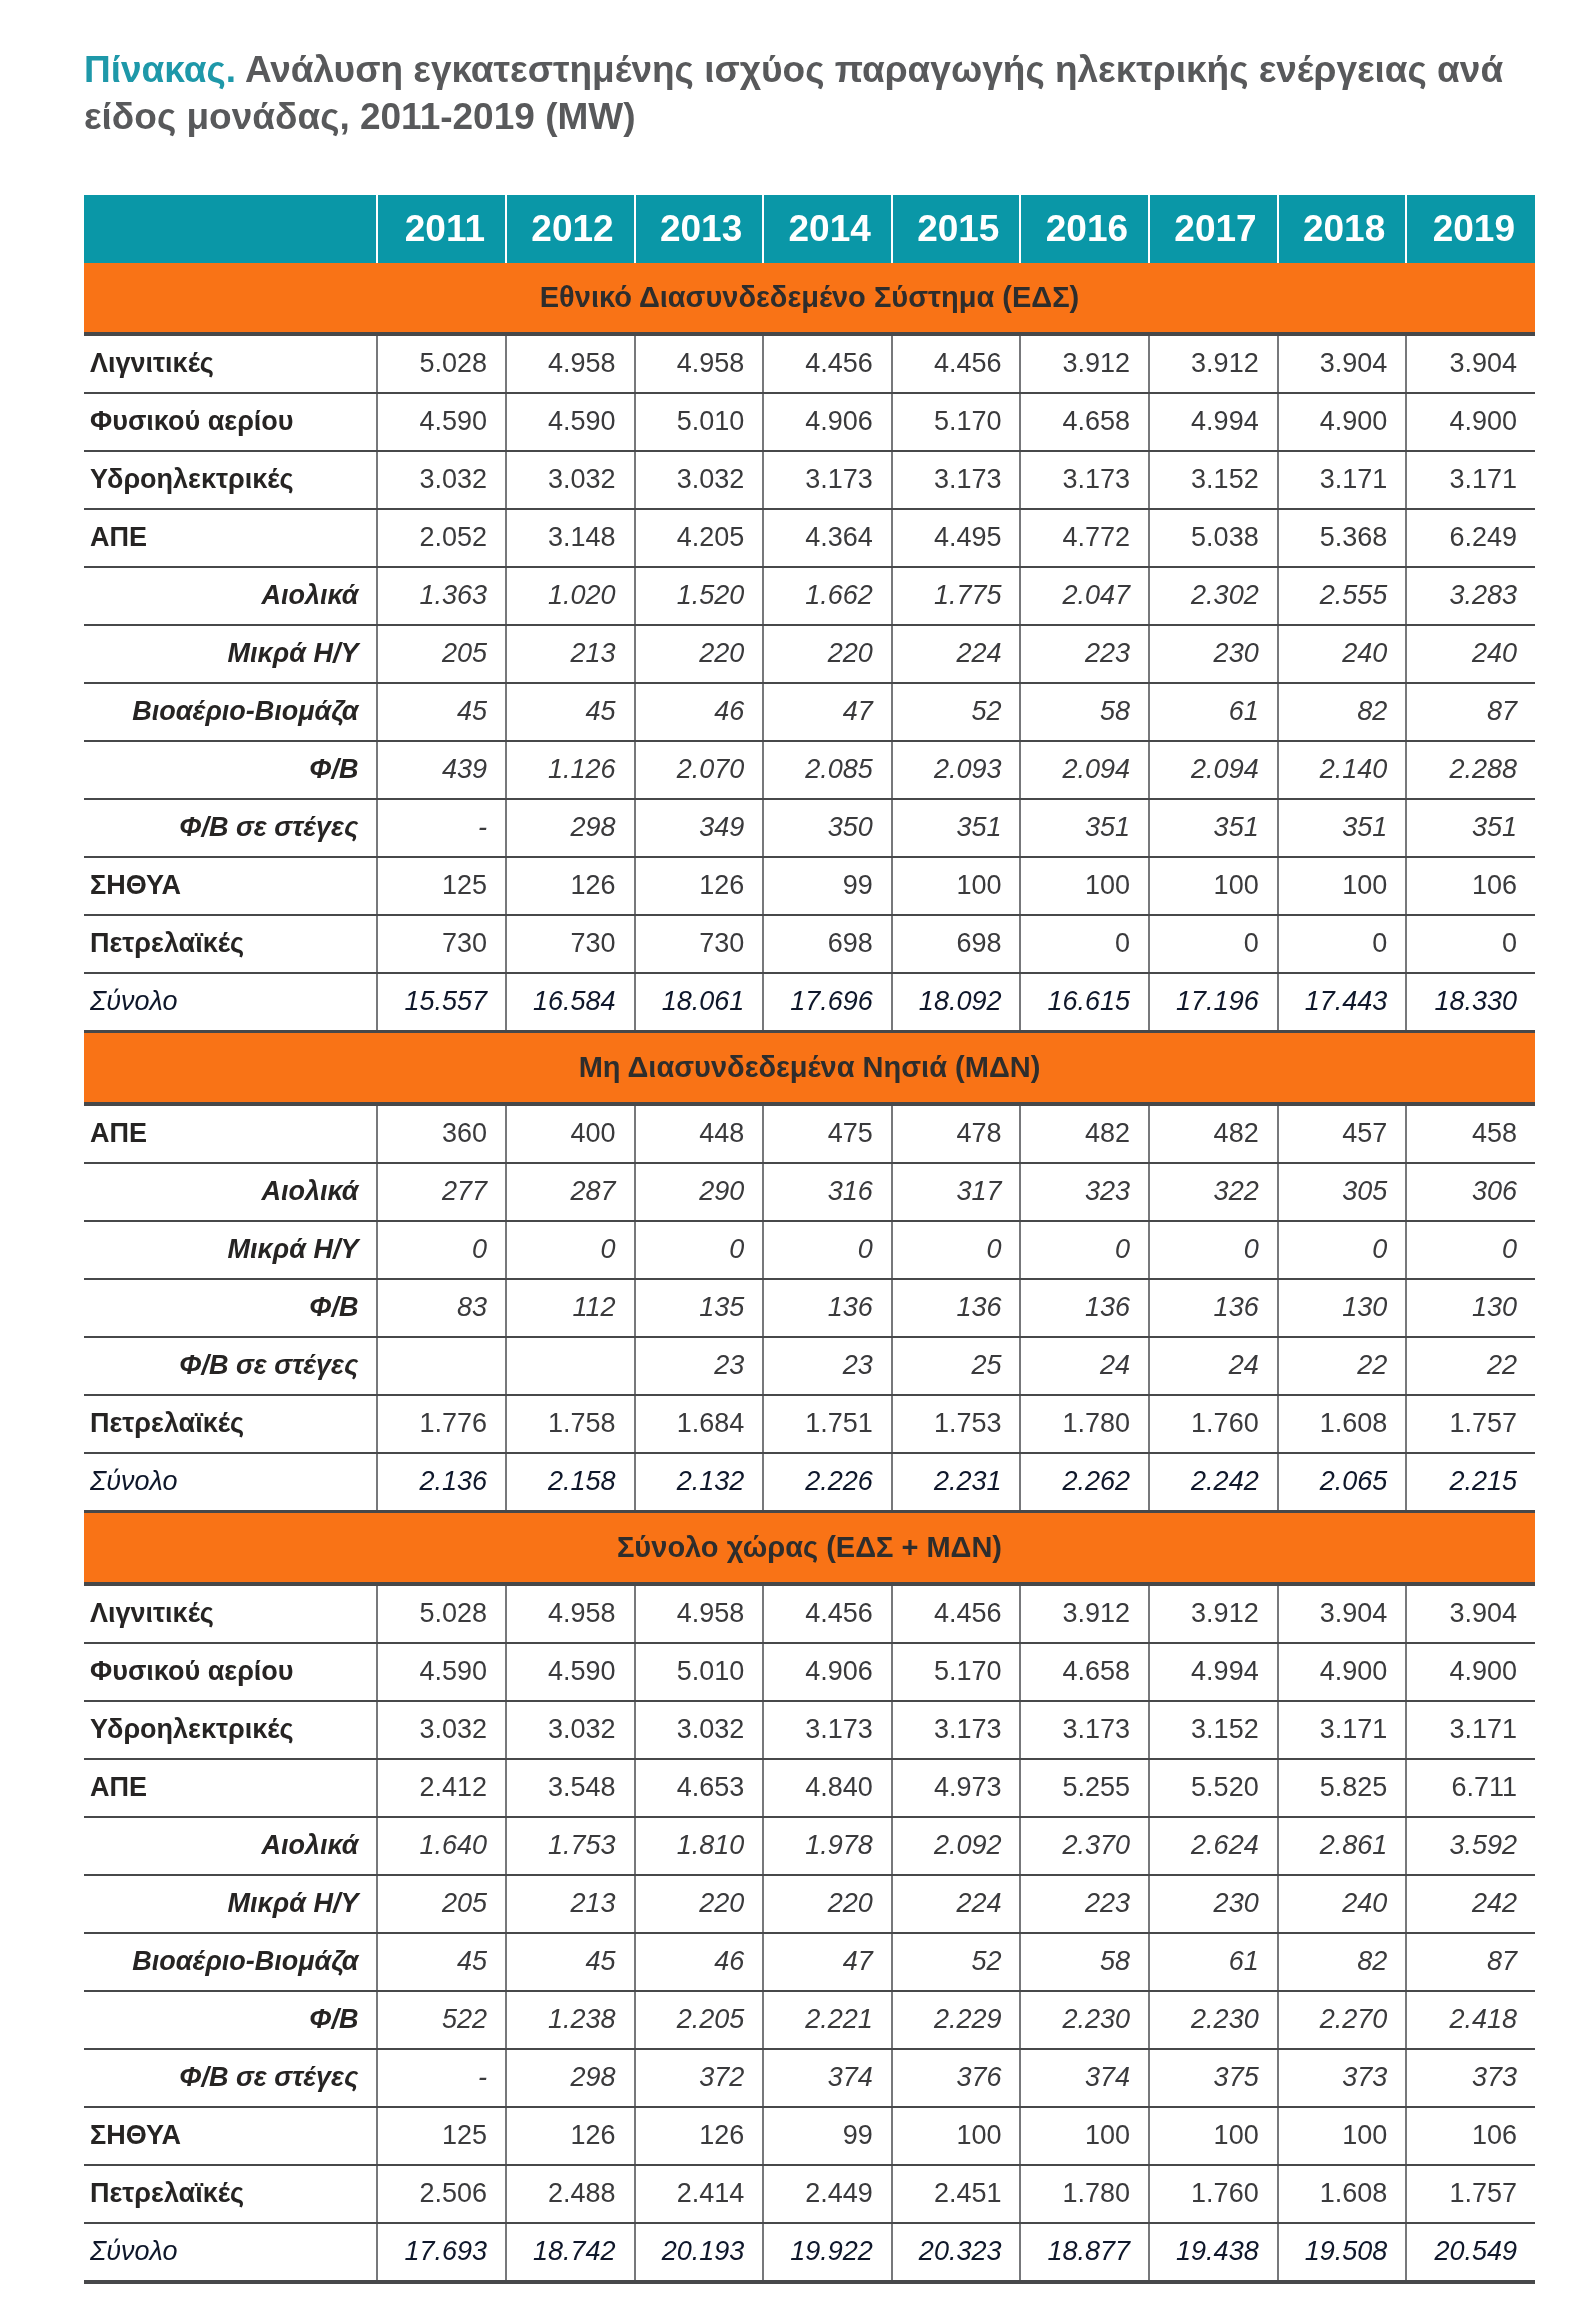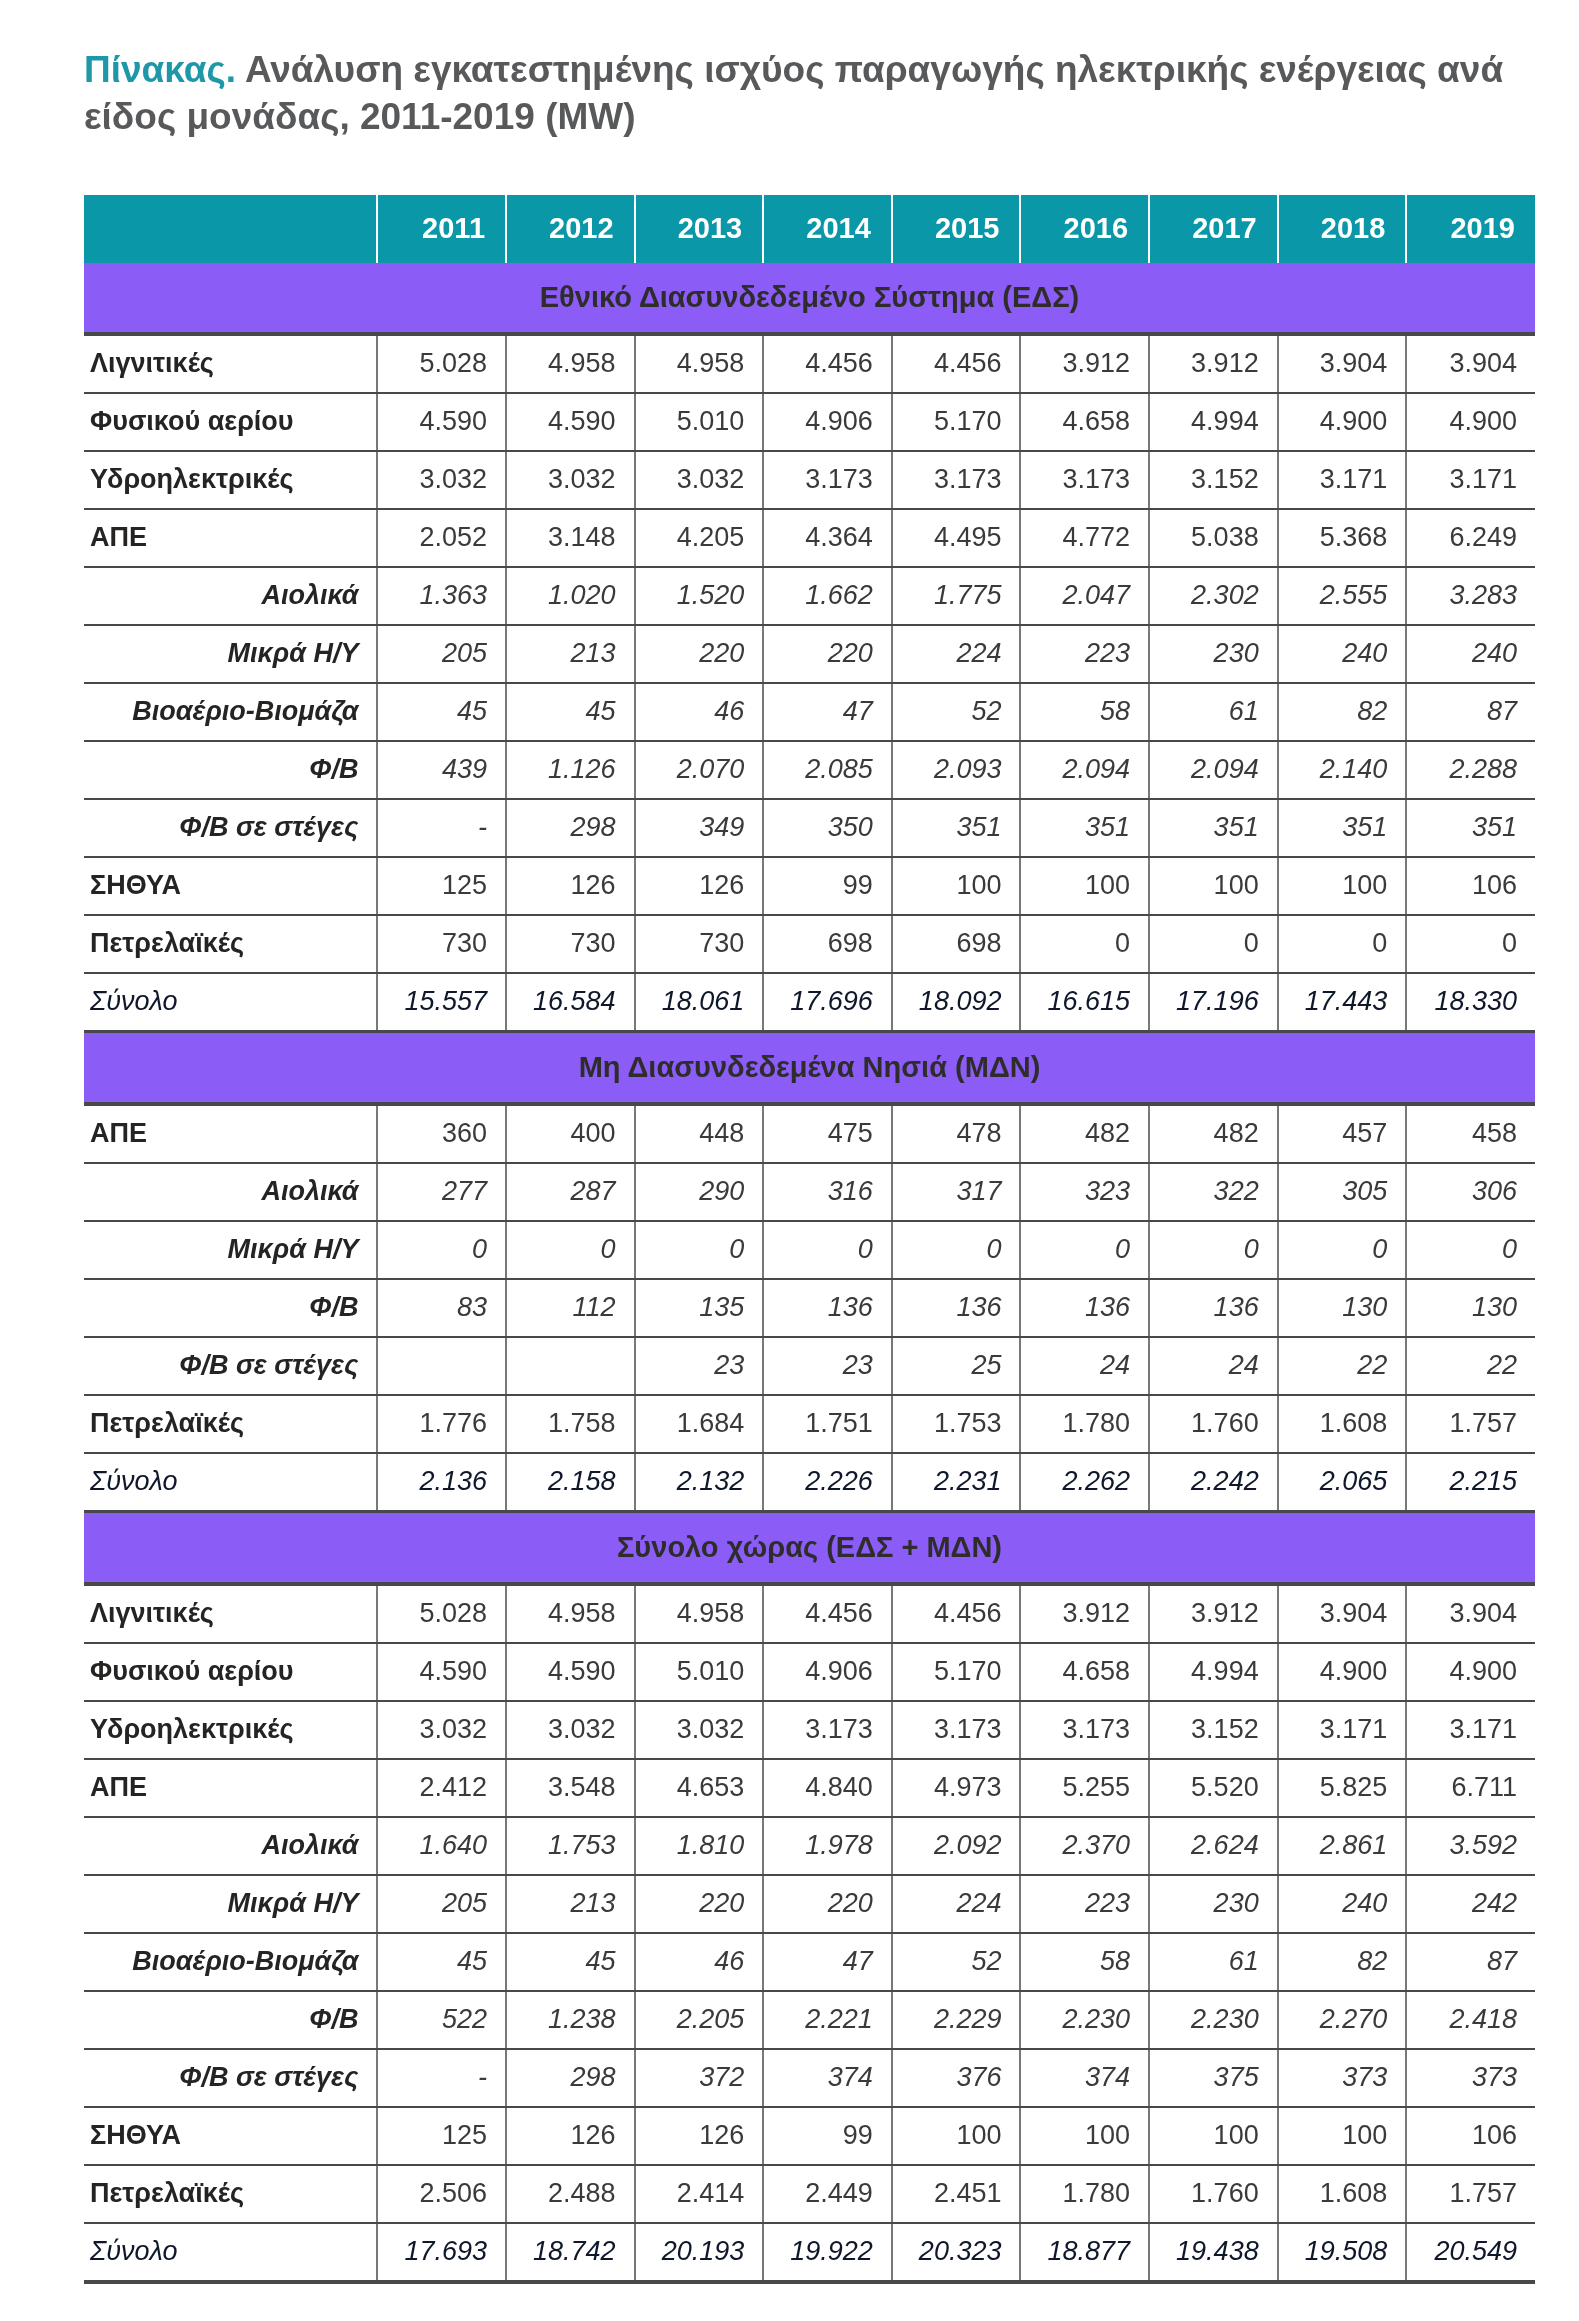--- a/index.html
+++ b/index.html
@@ -27,31 +27,31 @@
     border-collapse:collapse;
     table-layout:fixed;
     width:1451px;
   }
   col.c-label{width:292px;}
   col.c-year{width:128px;}
 
   thead th{
     background:#0a97a7;
     color:#ffffff;
-    font-size:29px;
+    font-size:37px;
     font-weight:bold;
     text-align:right;
     padding:0 20px 0 0;
     height:68px;
     border-left:2px solid #ffffff;
   }
   thead th.corner{border-left:none;}
 
   td.section{
-    background:#8b5cf6;
+    background:#f97316;
     text-align:center;
     font-weight:bold;
     font-size:29px;
     color:#2e2d2c;
     height:67px;
     border-top:3px solid #47484a;
     border-bottom:4px solid #47484a;
   }
   tbody tr.first-section td.section{border-top:none;}
 

